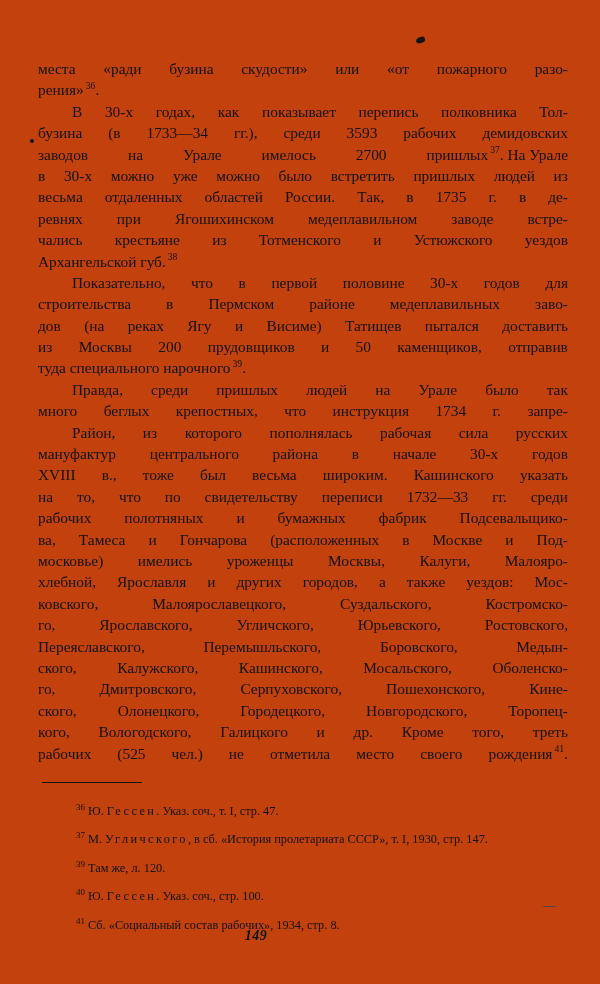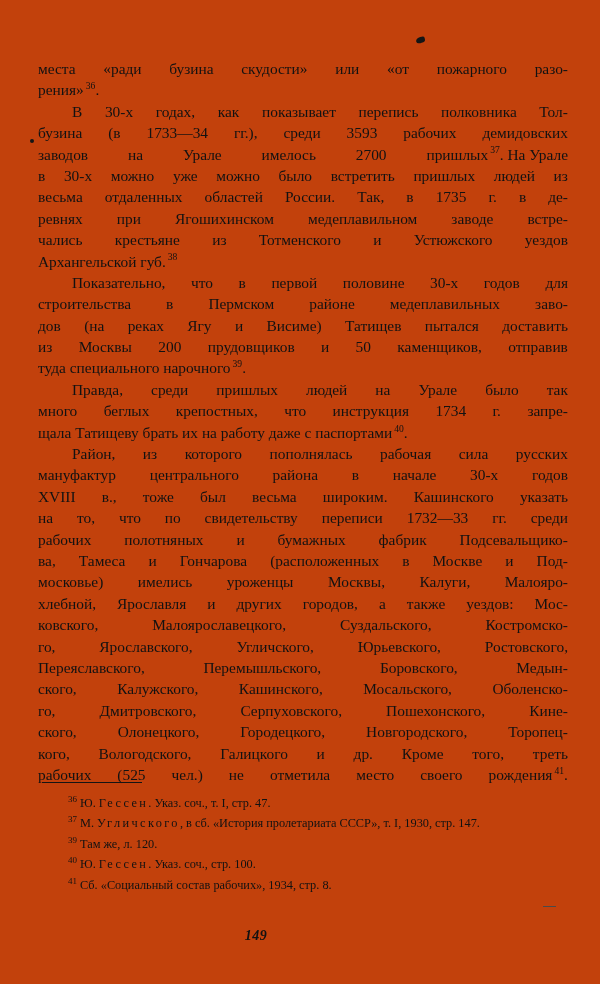--- a/index.html
+++ b/index.html
@@ -93,21 +93,21 @@
   #footnotes {
     position: absolute;
     left: 38px;
     top: 791px;
     width: 530px;
     font-size: 12.3px;
     line-height: 16.4px;
   }
 
   .fnote {
-    margin: 4px;
+    margin: 12px;
     white-space: pre-wrap;
     text-indent: 26px;
   }
 
   .fnote .marker {
     font-size: 9px;
     vertical-align: super;
     line-height: 0;
     padding-right: 3px;
   }
@@ -313,21 +313,20 @@
         <span class="line j">
           <span class="w">много</span>
           <span class="w">беглых</span>
           <span class="w">крепостных,</span>
           <span class="w">что</span>
           <span class="w">инструкция</span>
           <span class="w">1734</span>
           <span class="w">г.</span>
           <span class="w">запре-</span>
         </span>
-        <span class="line last">щала Татищеву брать их на работу даже с паспортами<sup class="fn">40</sup>.</span>
       </p>
       <p class="para">
         <span class="line j indent">
           <span class="w">Район,</span>
           <span class="w">из</span>
           <span class="w">которого</span>
           <span class="w">пополнялась</span>
           <span class="w">рабочая</span>
           <span class="w">сила</span>
           <span class="w">русских</span>

